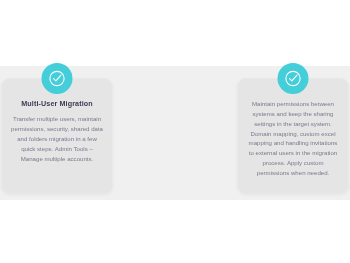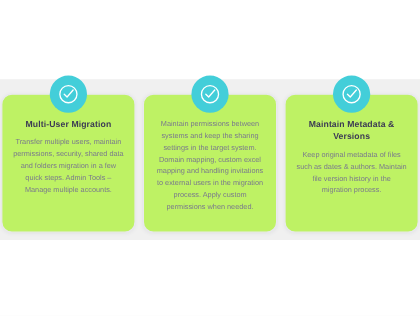--- a/index.html
+++ b/index.html
@@ -35,21 +35,21 @@
     height: 116px;
     display: flex;
     justify-content: space-between;
     box-sizing: border-box;
     padding: 0 1px;
   }
   .card {
     position: relative;
     width: 112px;
     height: 116px;
-    background: #bef264;
+    background: #e5e5e5;
     border: 1px solid #e9e9ec;
     border-radius: 9px;
     box-sizing: border-box;
     box-shadow: 0 1px 3px rgba(90, 90, 120, 0.07);
     padding: 20px 6px 6px 6px;
   }
   .badge {
     position: absolute;
     top: -16px;
     left: 50%;
@@ -107,25 +107,15 @@
     <div class="card">
       <div class="badge">
         <svg width="19" height="19" viewBox="0 0 24 24" fill="none" stroke="#ffffff" stroke-width="1.4" stroke-linecap="round" stroke-linejoin="round">
           <circle cx="12" cy="12" r="9"></circle>
           <path d="M7.6 12.1 L10.6 15.0 L17.0 7.6"></path>
         </svg>
       </div>
       <p class="card-body">Maintain permissions between systems and keep the sharing settings in the target system. Domain mapping, custom excel mapping and handling invitations to external users in the migration process. Apply custom permissions when needed.</p>
     </div>
 
-    <div class="card">
-      <div class="badge">
-        <svg width="19" height="19" viewBox="0 0 24 24" fill="none" stroke="#ffffff" stroke-width="1.4" stroke-linecap="round" stroke-linejoin="round">
-          <circle cx="12" cy="12" r="9"></circle>
-          <path d="M7.6 12.1 L10.6 15.0 L17.0 7.6"></path>
-        </svg>
-      </div>
-      <p class="card-title">Maintain Metadata &amp; Versions</p>
-      <p class="card-body">Keep original metadata of files such as dates &amp; authors. Maintain file version history in the migration process.</p>
-    </div>
 
   </div>
 </div>
 
 </body></html>

